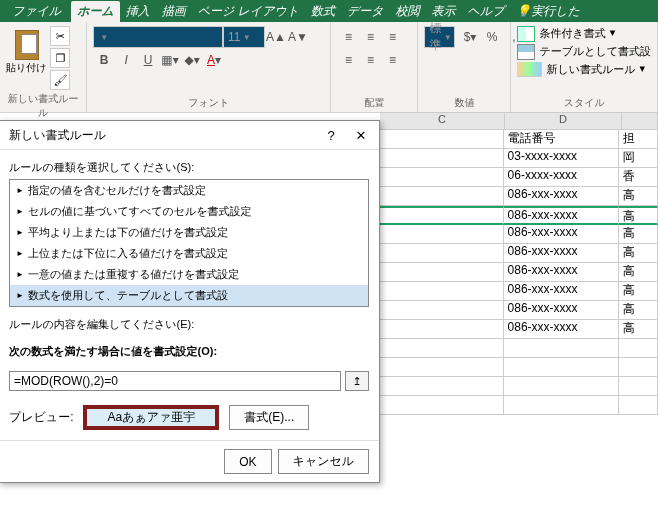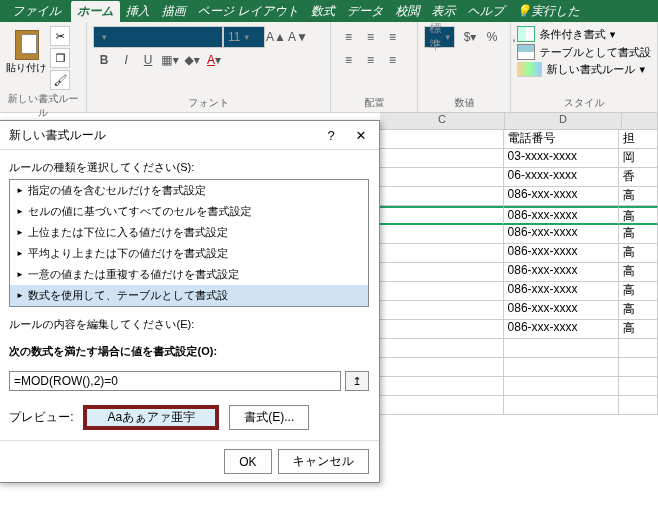--- a/index.html
+++ b/index.html
@@ -17,21 +17,21 @@
   .paste-icon { width: 30px; height: 34px; margin: 0 auto 2px; position: relative; }
   .paste-icon::before { content:""; position:absolute; left:4px; top:4px; width:22px; height:28px; background:#b58535; border:1px solid #8b6828; }
   .paste-icon::after { content:""; position:absolute; left:10px; top:8px; width:14px; height:18px; background:#fff; border:1px solid #888; }
   .smallbtns { display:flex; flex-direction:column; gap:2px; }
   .sbtn { width:18px; height:18px; border:1px solid #ccc; background:#fff; display:flex; align-items:center; justify-content:center; font-size:11px; }
   .dd { border:1px solid #ccc; background:#0c4a6e; height:20px; display:flex; align-items:center; padding:0 4px; position:relative; color:#999; }
   .dd::after { content:"▾"; margin-left:4px; font-size:9px; color:#888; }
   .ibtn { width:20px; height:20px; display:flex; align-items:center; justify-content:center; border:1px solid transparent; color:#555; }
 
   .styles-group { flex: 0 0 auto; padding-left: 6px; }
-  .styles-group .srow { display:flex; align-items:center; gap:4px; font-size:11px; white-space: nowrap; }
+  .styles-group .srow { display:flex; align-items:flex-start; gap:4px; font-size:11px; white-space: nowrap; }
   .sicon { width:16px; height:14px; display:inline-block; border:1px solid #888; position:relative; }
   .sicon.cond { border-color:#3b7; background:linear-gradient(to right,#cfe 50%,#fff 50%); }
   .sicon.table { background:linear-gradient(#9cd 50%,#fff 50%); }
   .sicon.cell { background:linear-gradient(90deg,#fc9,#9f9,#9cf); }
 
   .sheet { position: absolute; top: 112px; left: 0; right: 0; bottom: 0; }
   .colheaders { display:flex; height:18px; }
   .ch { border:1px solid #ccc; border-left:none; background:#e6e6e6; text-align:center; font-size:11px; color:#555; }
   .ch.c { width:140px; } .ch.d { width:130px; } .ch.e { width:40px; }
   .row { display:flex; height:19px; }
@@ -246,22 +246,22 @@
     <div class="right">
       <div class="dlg-help">?</div>
       <div class="dlg-close">✕</div>
     </div>
   </div>
   <div class="dlg-body">
     <span class="lbl">ルールの種類を選択してください(S):</span>
     <div class="rulebox" id="ruleList">
         <div class="ruleitem">指定の値を含むセルだけを書式設定</div>
         <div class="ruleitem">セルの値に基づいてすべてのセルを書式設定</div>
+        <div class="ruleitem">平均より上または下の値だけを書式設定</div>
         <div class="ruleitem">上位または下位に入る値だけを書式設定</div>
-        <div class="ruleitem">平均より上または下の値だけを書式設定</div>
         <div class="ruleitem">一意の値または重複する値だけを書式設定</div>
         <div class="ruleitem sel">数式を使用して、テーブルとして書式設</div>
       </div>
 
     <span class="lbl">ルールの内容を編集してください(E):</span>
     <div class="subhead">次の数式を満たす場合に値を書式設定(O):</div>
     <div class="formula-row">
       <input type="text" value="=MOD(ROW(),2)=0" style="">
       <div class="pickbtn">↥</div>
     </div>

